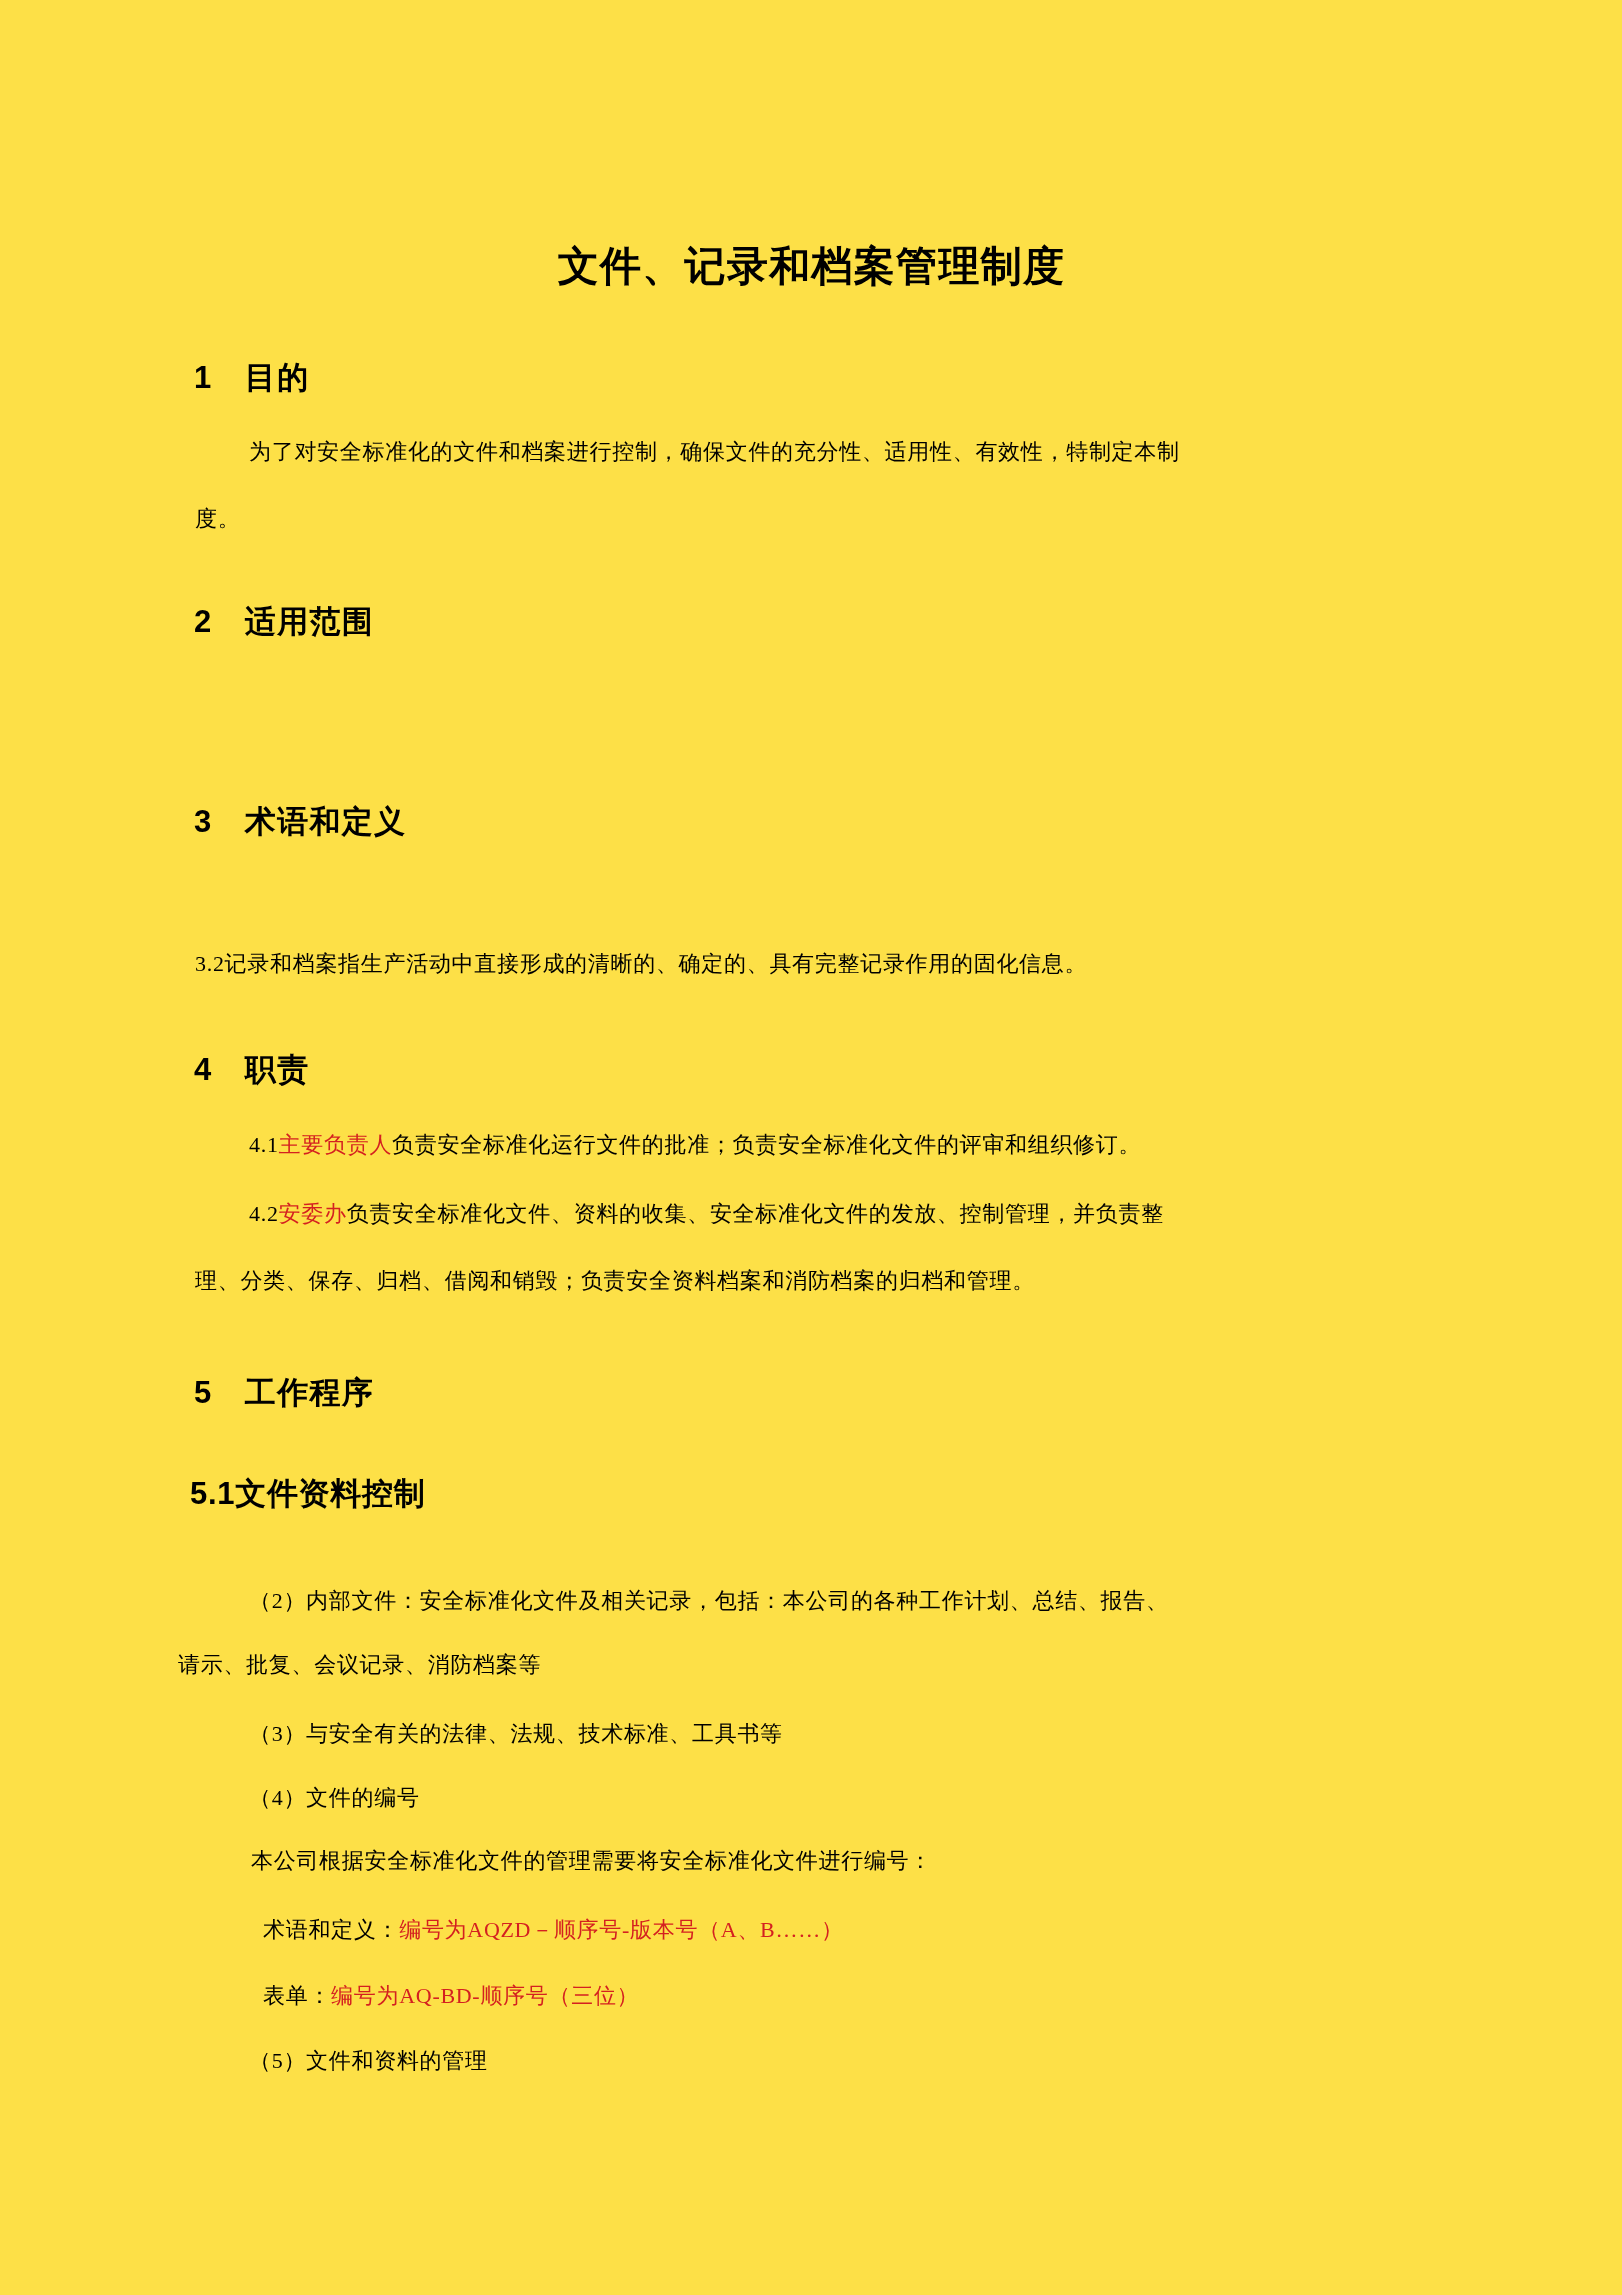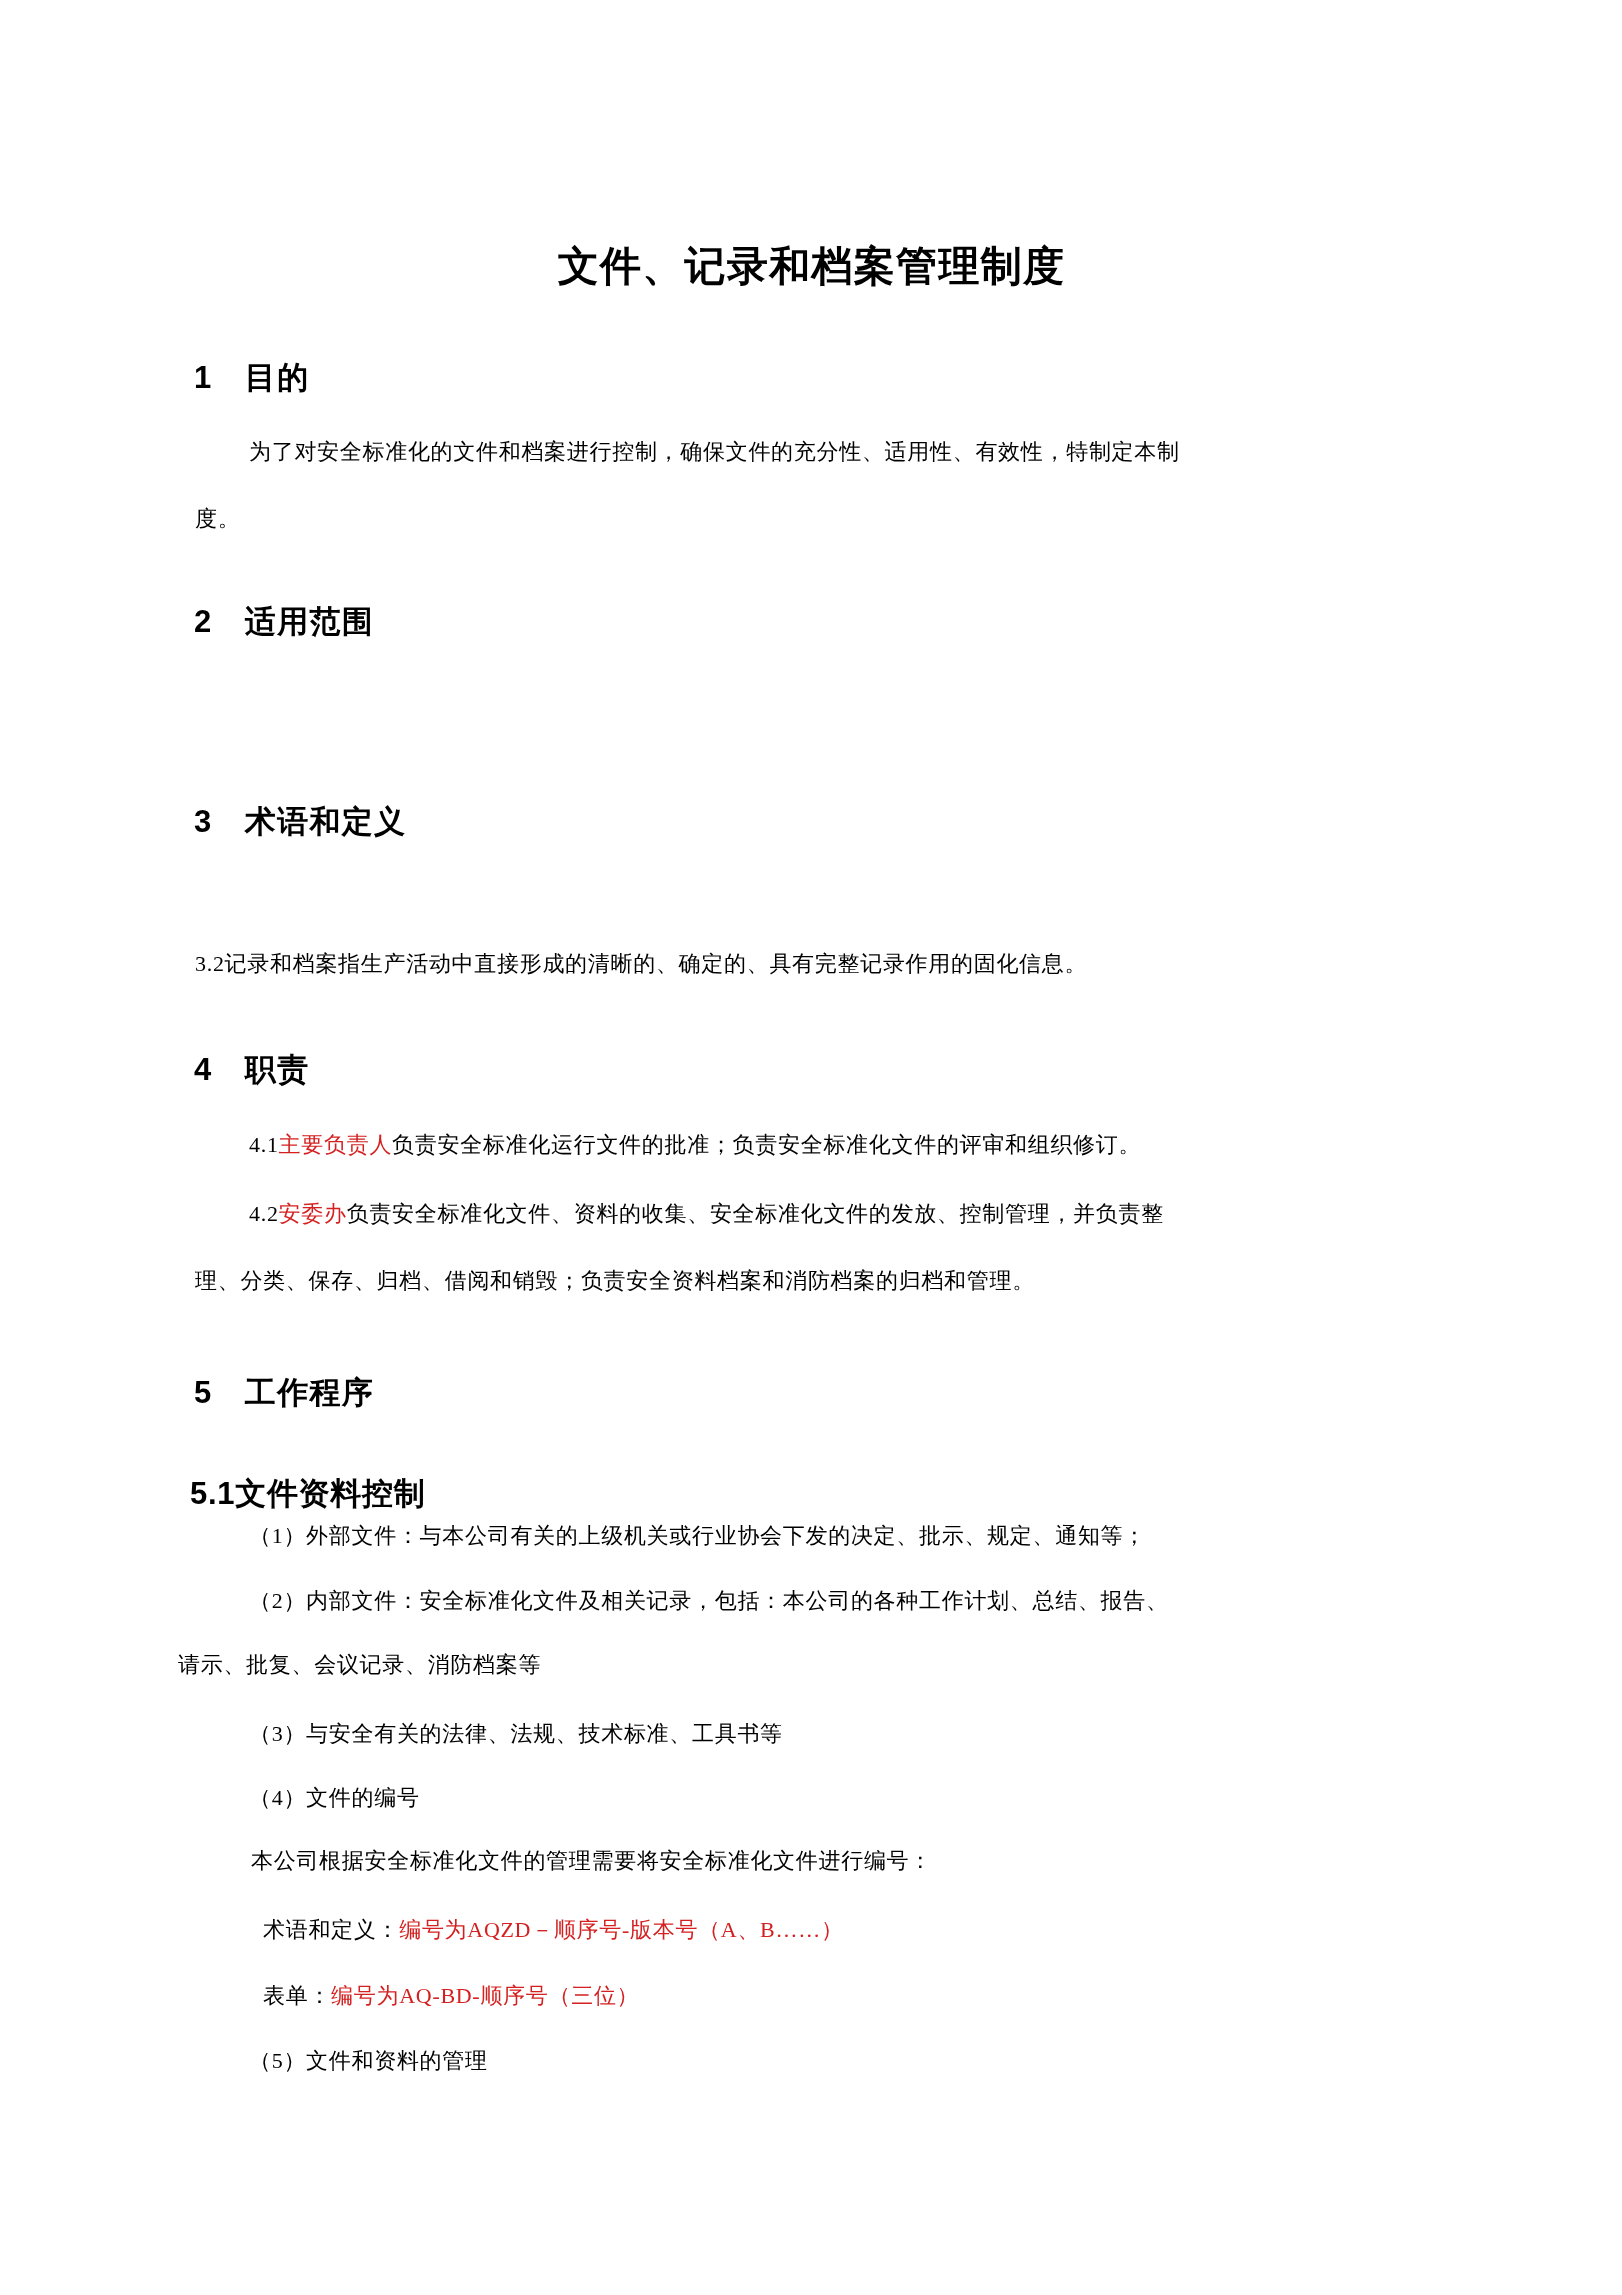--- a/index.html
+++ b/index.html
@@ -1,21 +1,21 @@
 <!DOCTYPE html>
 <html lang="zh" style="font-size:10.5px"><head>
 <meta charset="utf-8">
 <style>
   html, body { margin: 0; padding: 0; background: #888; }
   .page {
     position: relative;
     width: 1623px;
     height: 2295px;
     margin: 0 auto;
-    background: #ffffff;
+    background: #fde047;
     overflow: hidden;
   }
   .line {
     position: absolute;
     white-space: nowrap;
     font-family: "Liberation Serif", "DejaVu Serif", serif;
     font-size: 22px;
     line-height: 37px;
     color: #000000;
     letter-spacing: 0.7px;
@@ -71,21 +71,20 @@
   <div class="line" style="left:249px;top:1195px">
     <span>4.2</span><span class="red">安委办</span><span>负责安全标准化文件、资料的收集、安全标准化文件的发放、控制管理，并负责整</span>
   </div>
 
   <div class="line" style="left:195px;top:1262px">理、分类、保存、归档、借阅和销毁；负责安全资料档案和消防档案的归档和管理。</div>
 
   <div class="line heading" style="left:194px;top:1346px">5　工作程序</div>
 
   <div class="line heading" style="left:190px;top:1447px;letter-spacing:0.7px">5.1文件资料控制</div>
 
-  <div class="line" style="left:249px;top:1517px">（1）外部文件：与本公司有关的上级机关或行业协会下发的决定、批示、规定、通知等；</div>
 
   <div class="line" style="left:249px;top:1582px">（2）内部文件：安全标准化文件及相关记录，包括：本公司的各种工作计划、总结、报告、</div>
 
   <div class="line" style="left:178px;top:1646px">请示、批复、会议记录、消防档案等</div>
 
   <div class="line" style="left:249px;top:1715px">（3）与安全有关的法律、法规、技术标准、工具书等</div>
 
   <div class="line" style="left:249px;top:1779px">（4）文件的编号</div>
 
   <div class="line" style="left:251px;top:1842px">本公司根据安全标准化文件的管理需要将安全标准化文件进行编号：</div>

